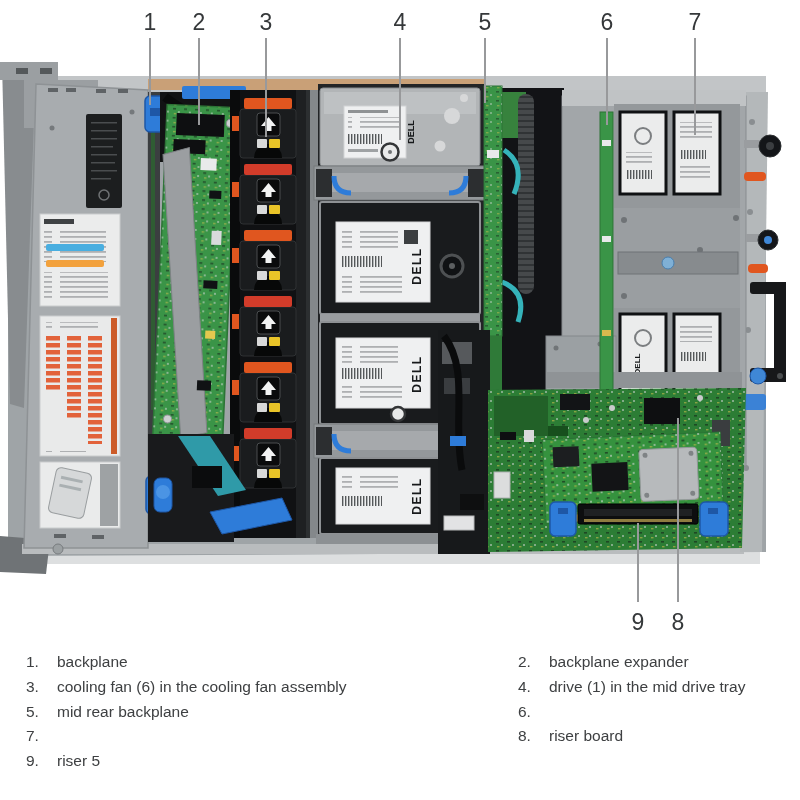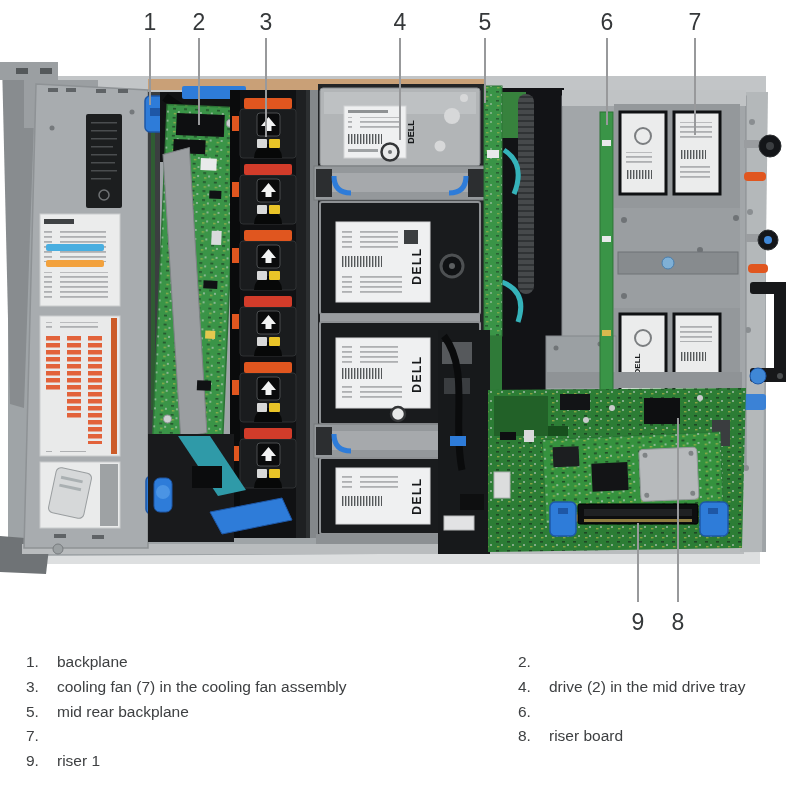--- a/index.html
+++ b/index.html
@@ -478,42 +478,43 @@
       </g>
 </svg>
 
 <div class="legend" id="legend-grid">
       <div class="legend-cell">
         <span class="lnum">1.</span>
         <span class="ltext">backplane</span>
       </div>
       <div class="legend-cell">
         <span class="lnum">2.</span>
+        <span class="ltext">backplane expander</span>
       </div>
       <div class="legend-cell">
         <span class="lnum">3.</span>
-        <span class="ltext">cooling fan (7) in the cooling fan assembly</span>
+        <span class="ltext">cooling fan (6) in the cooling fan assembly</span>
       </div>
       <div class="legend-cell">
         <span class="lnum">4.</span>
-        <span class="ltext">drive (2) in the mid drive tray</span>
+        <span class="ltext">drive (1) in the mid drive tray</span>
       </div>
       <div class="legend-cell">
         <span class="lnum">5.</span>
         <span class="ltext">mid rear backplane</span>
       </div>
       <div class="legend-cell">
         <span class="lnum">6.</span>
       </div>
       <div class="legend-cell">
         <span class="lnum">7.</span>
       </div>
       <div class="legend-cell">
         <span class="lnum">8.</span>
         <span class="ltext">riser board</span>
       </div>
       <div class="legend-cell">
         <span class="lnum">9.</span>
-        <span class="ltext">riser 1</span>
+        <span class="ltext">riser 5</span>
       </div>
       <div class="legend-cell"></div>
     </div>
 </div>
 
 </body></html>

